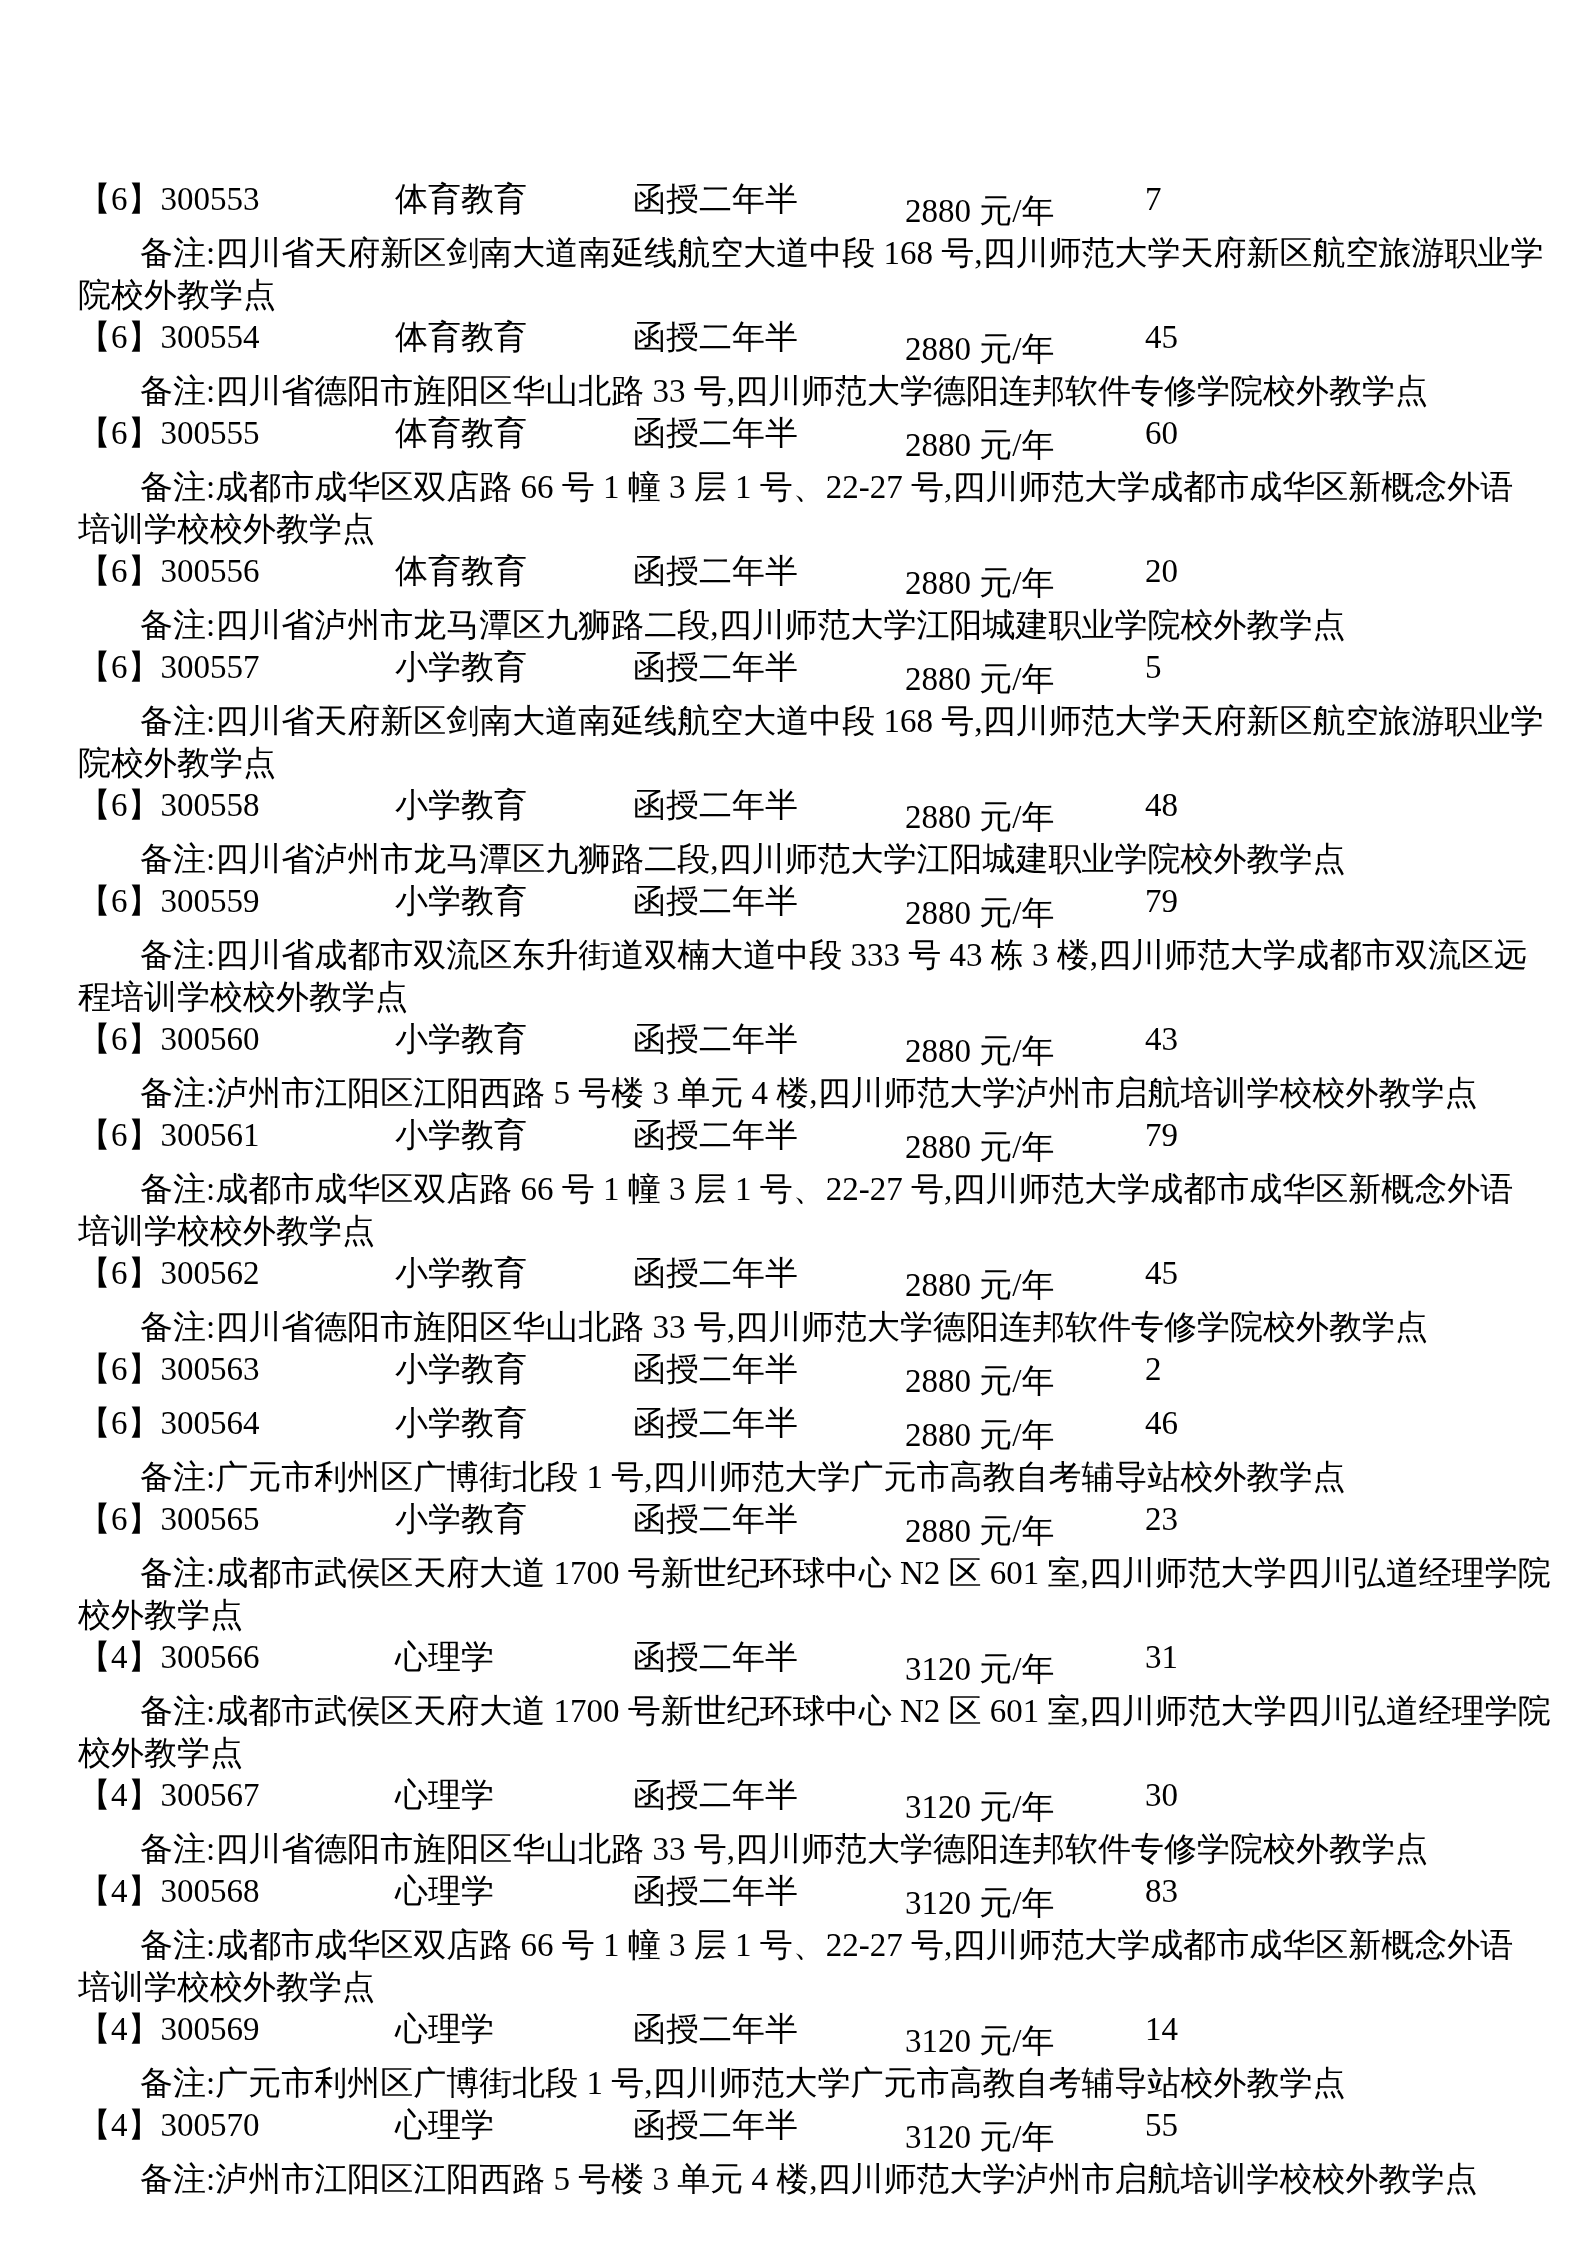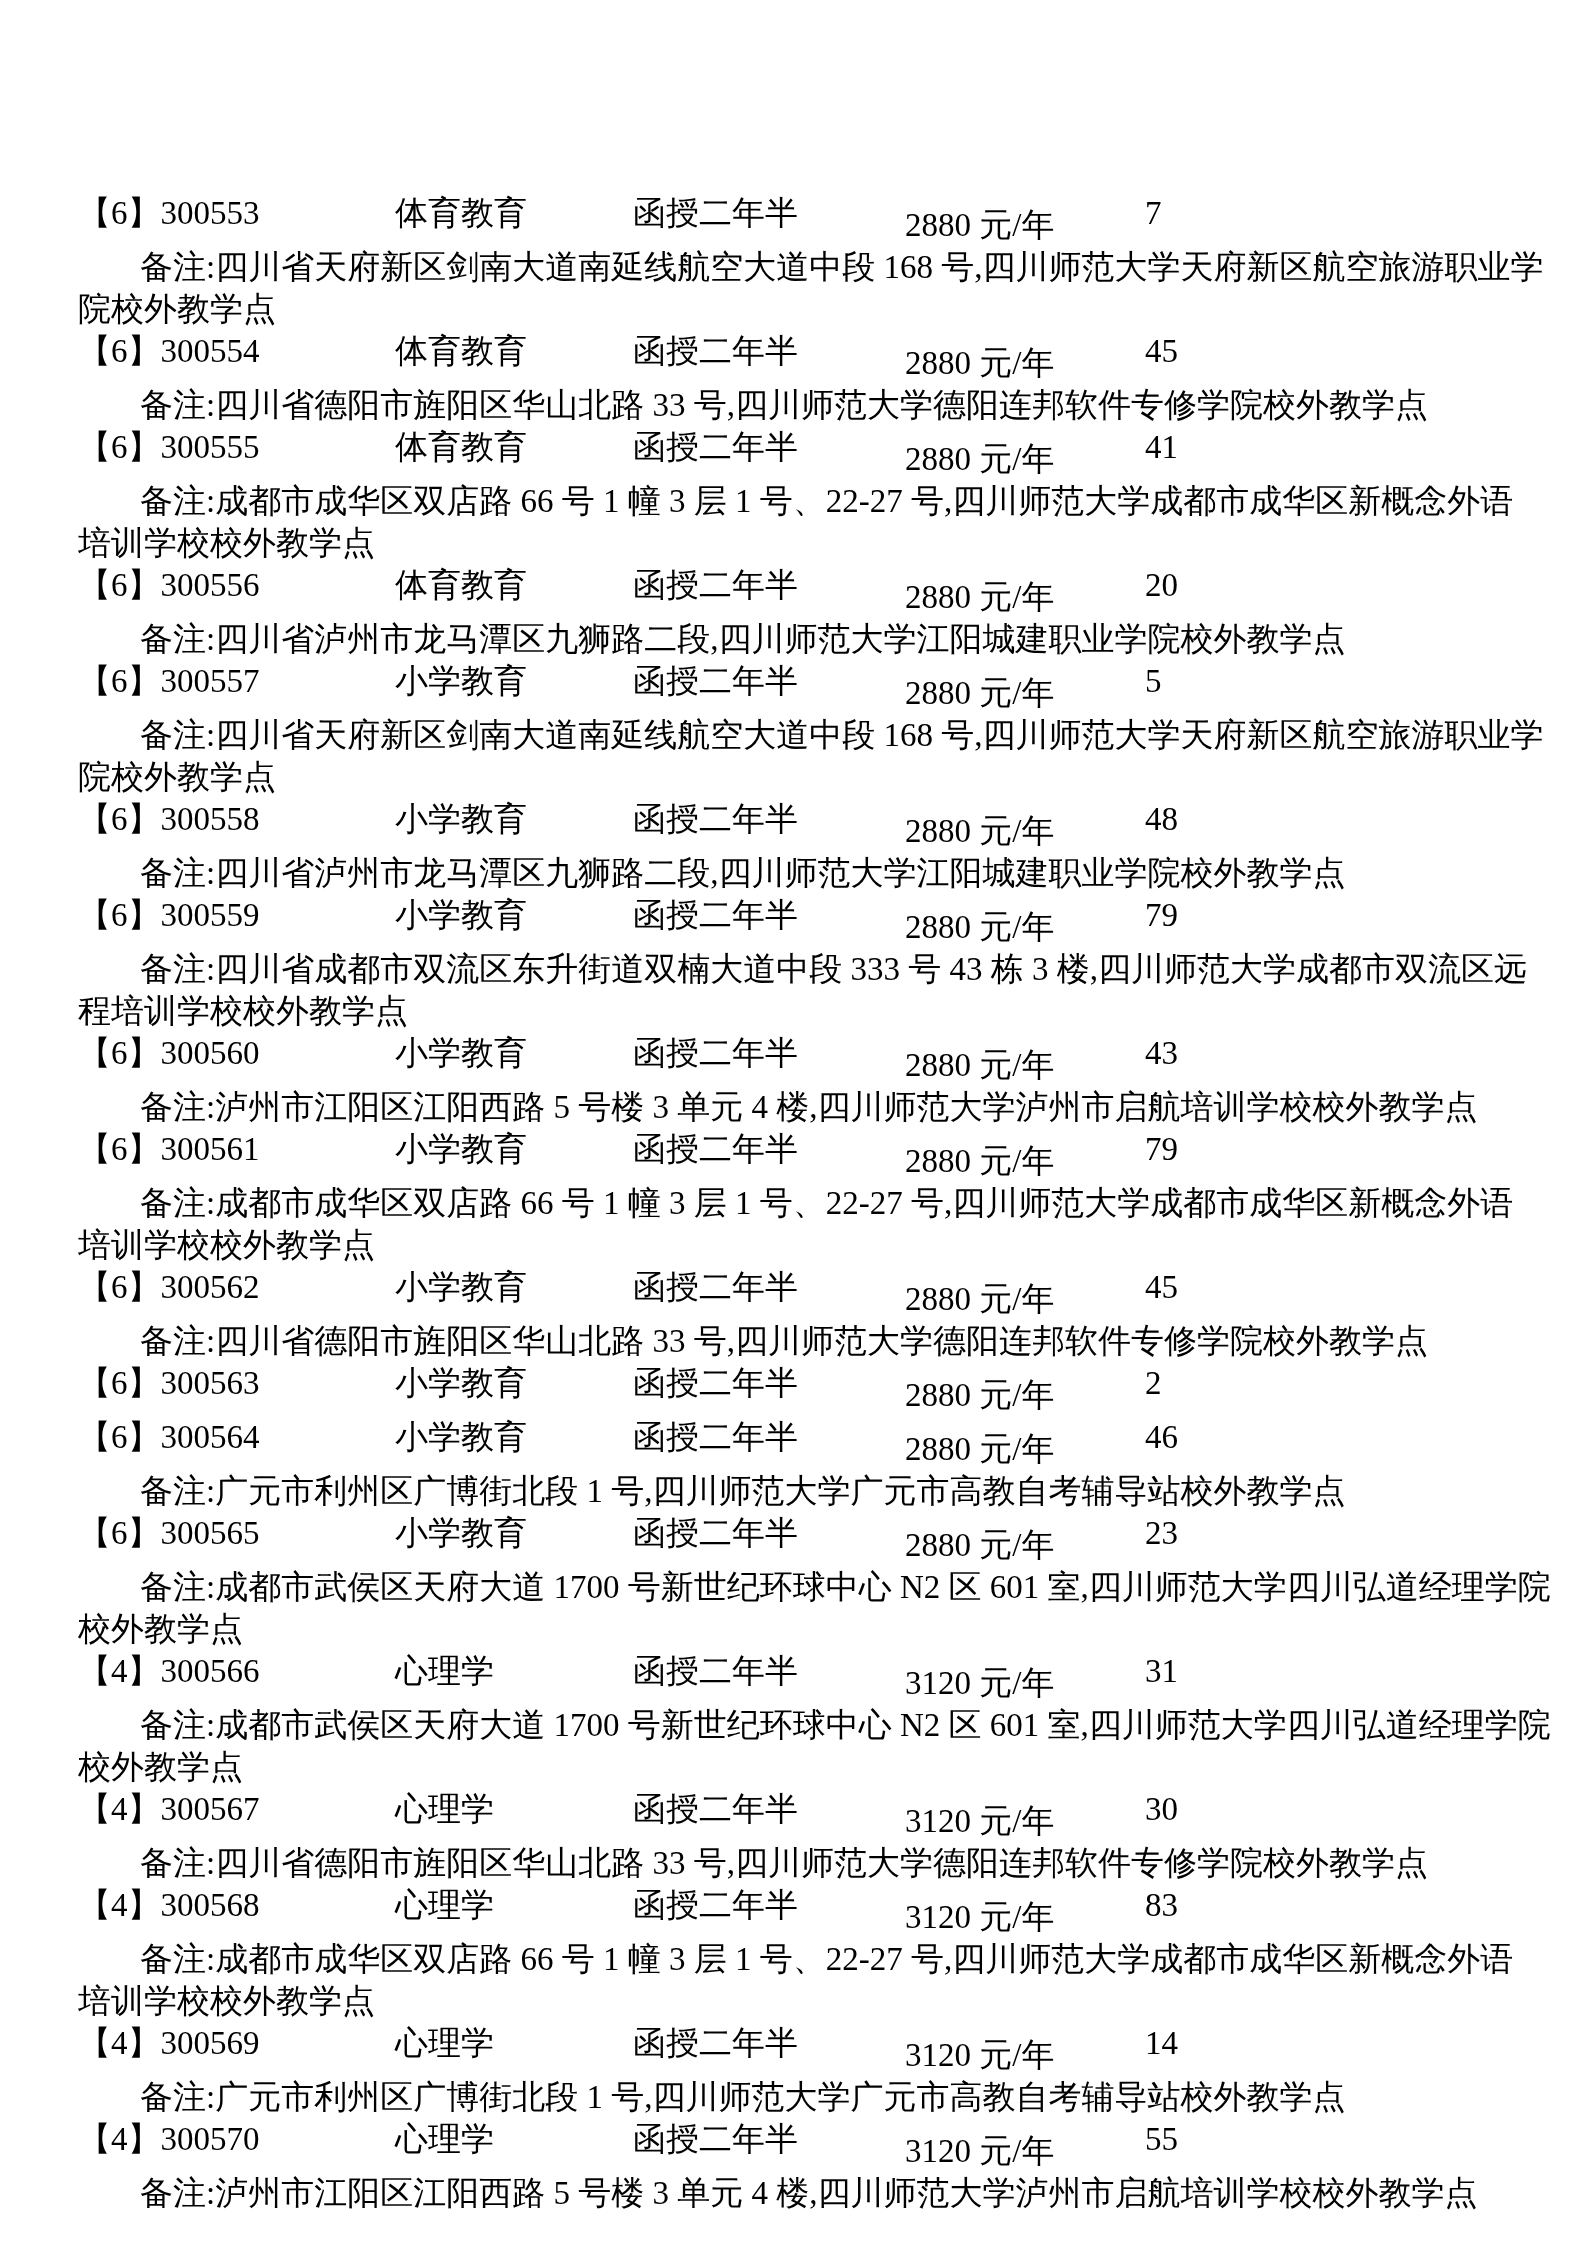--- a/index.html
+++ b/index.html
@@ -9,21 +9,21 @@
   body {
     width: 1587px;
     height: 2245px;
     background: #ffffff;
     overflow: hidden;
     position: relative;
   }
   .content {
     position: absolute;
     left: 78px;
-    top: 192px;
+    top: 178px;
     width: 1470px;
     font-family: "Liberation Serif", "DejaVu Serif", serif;
     font-size: 33px;
     line-height: 42px;
     color: #000000;
   }
   .row-main {
     display: flex;
     white-space: nowrap;
   }
@@ -69,21 +69,21 @@
         <div class="remark-line remark-first">备注:四川省德阳市旌阳区华山北路 33 号,四川师范大学德阳连邦软件专修学院校外教学点</div>
       </div>
   </div>
 
   <div class="entry">
     <div class="row-main">
       <span class="c-id"><span>【6】</span><span>300555</span></span>
       <span class="c-major">体育教育</span>
       <span class="c-form">函授二年半</span>
       <span class="c-fee">2880 元/年</span>
-      <span class="c-count">41</span>
+      <span class="c-count">60</span>
     </div>
     <div class="remark">
         <div class="remark-line remark-first">备注:成都市成华区双店路 66 号 1 幢 3 层 1 号、22-27 号,四川师范大学成都市成华区新概念外语</div>
         <div class="remark-line">培训学校校外教学点</div>
       </div>
   </div>
 
   <div class="entry">
     <div class="row-main">
       <span class="c-id"><span>【6】</span><span>300556</span></span>

